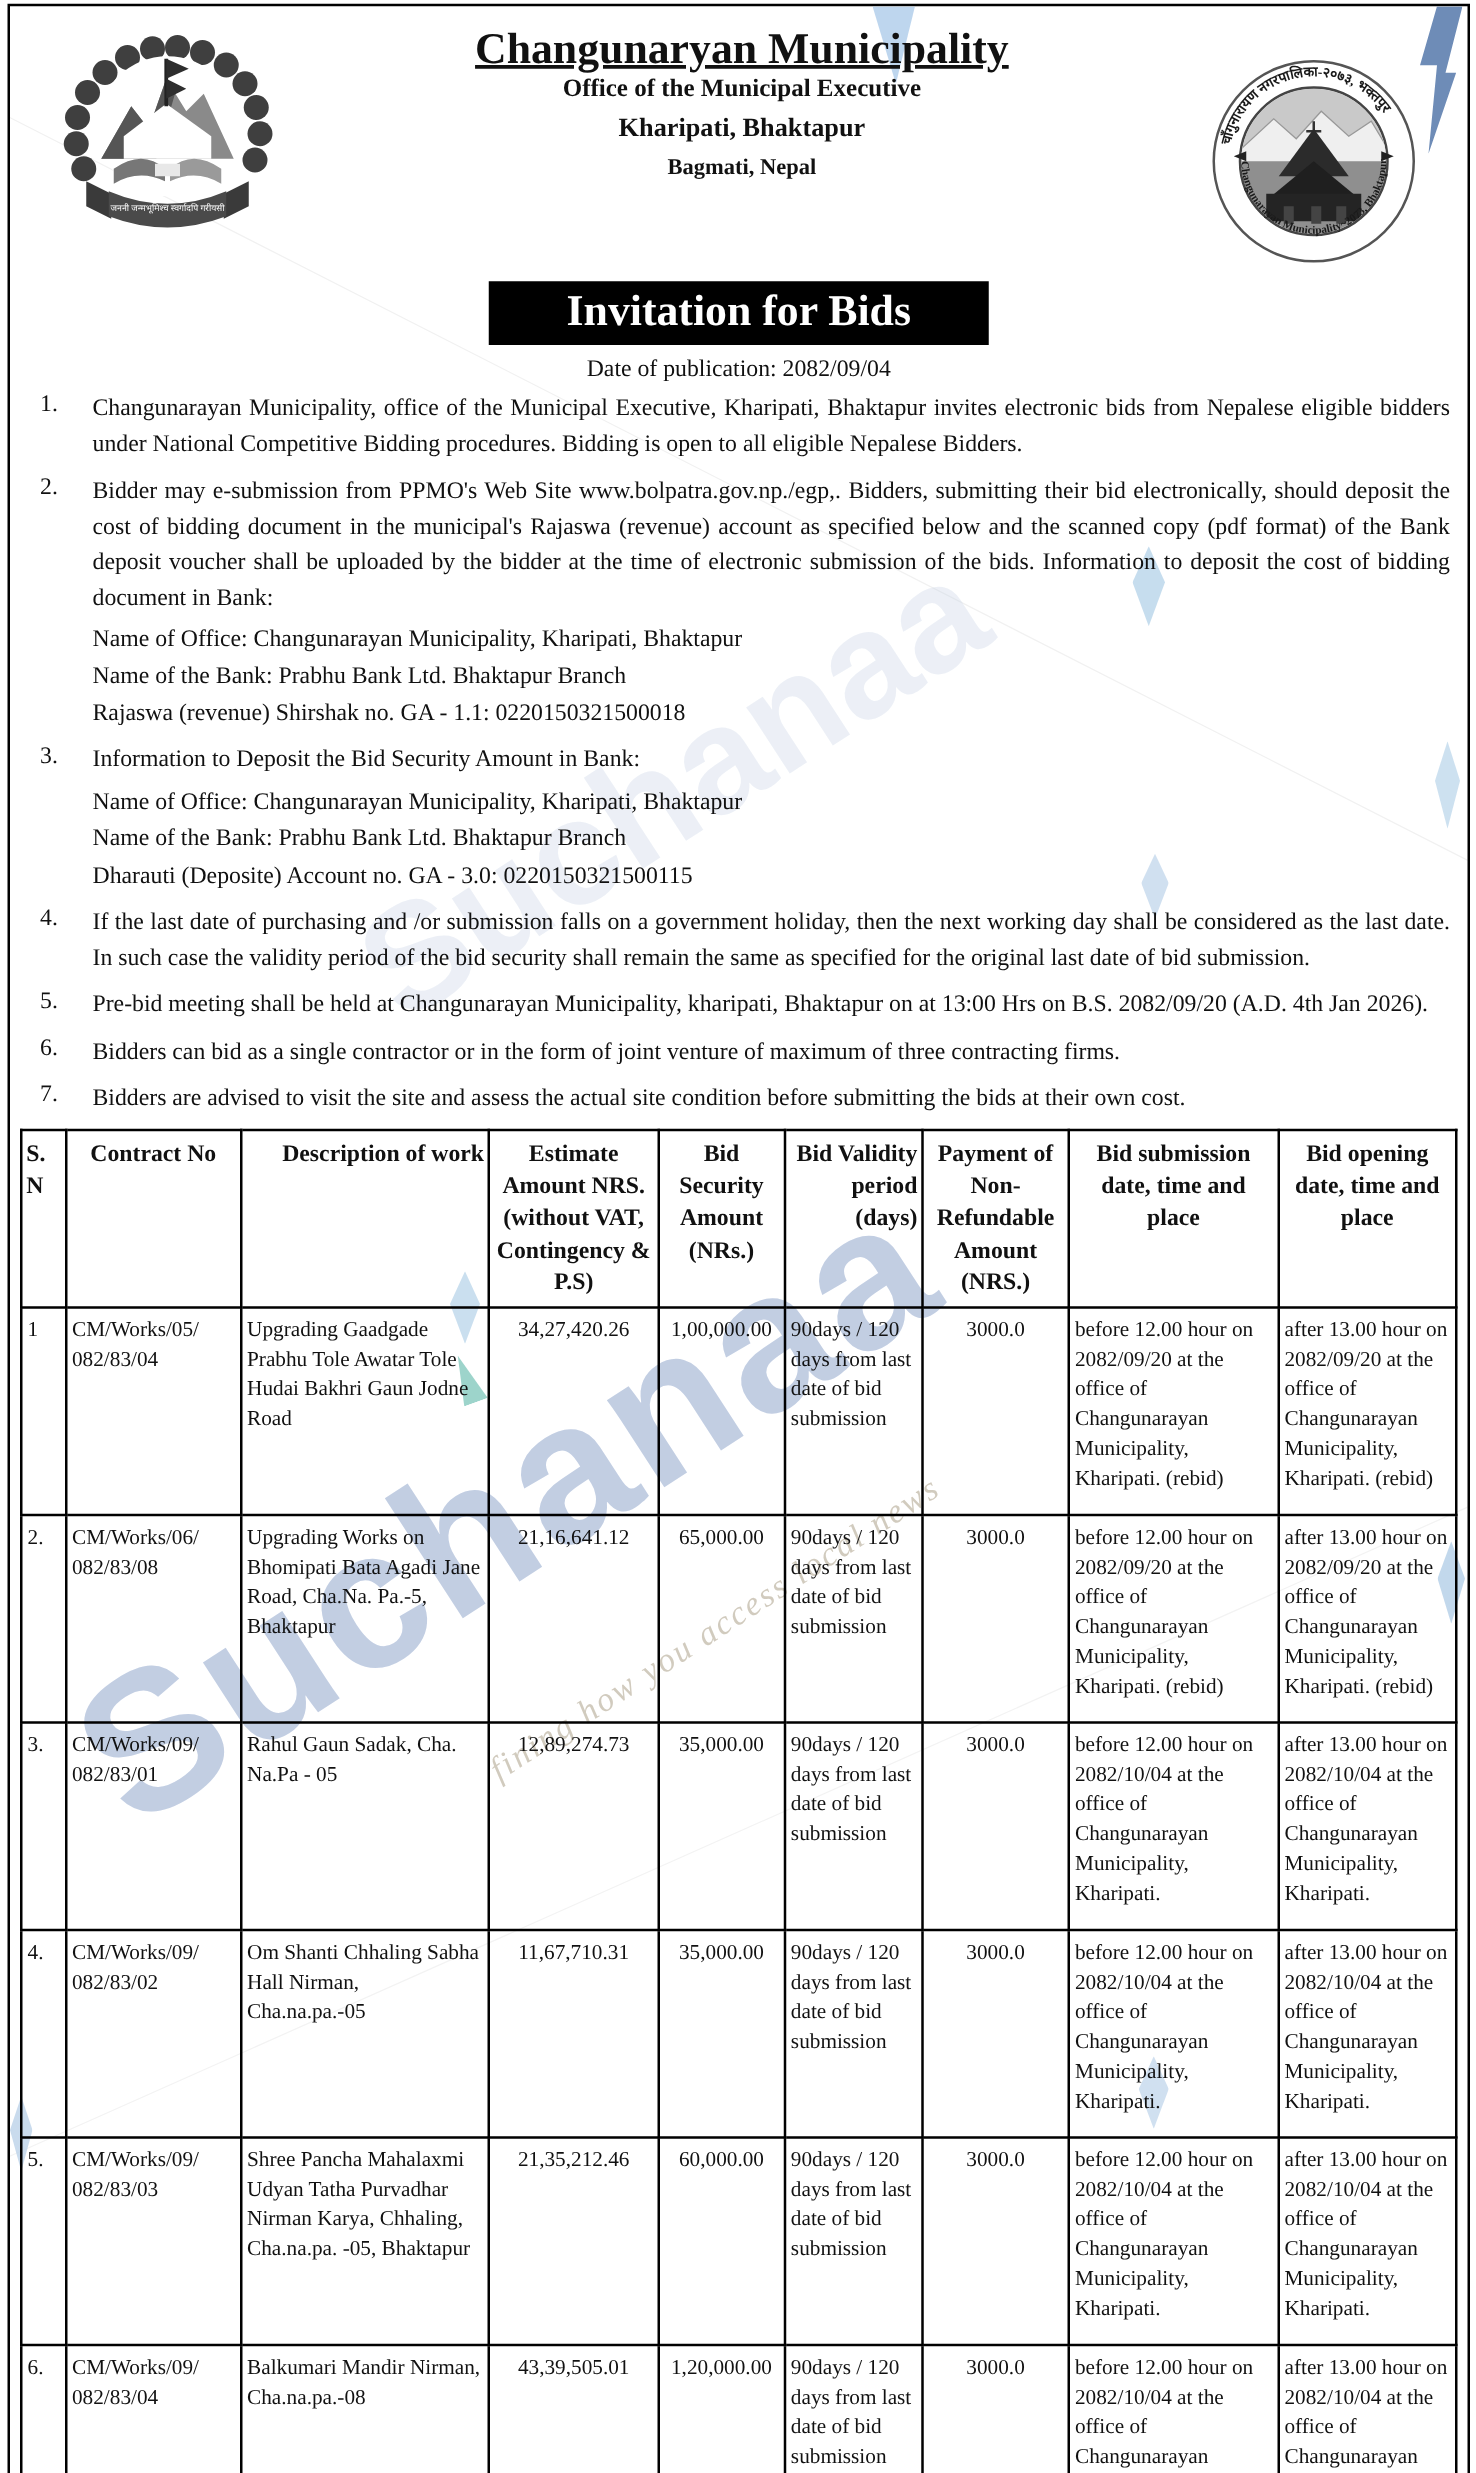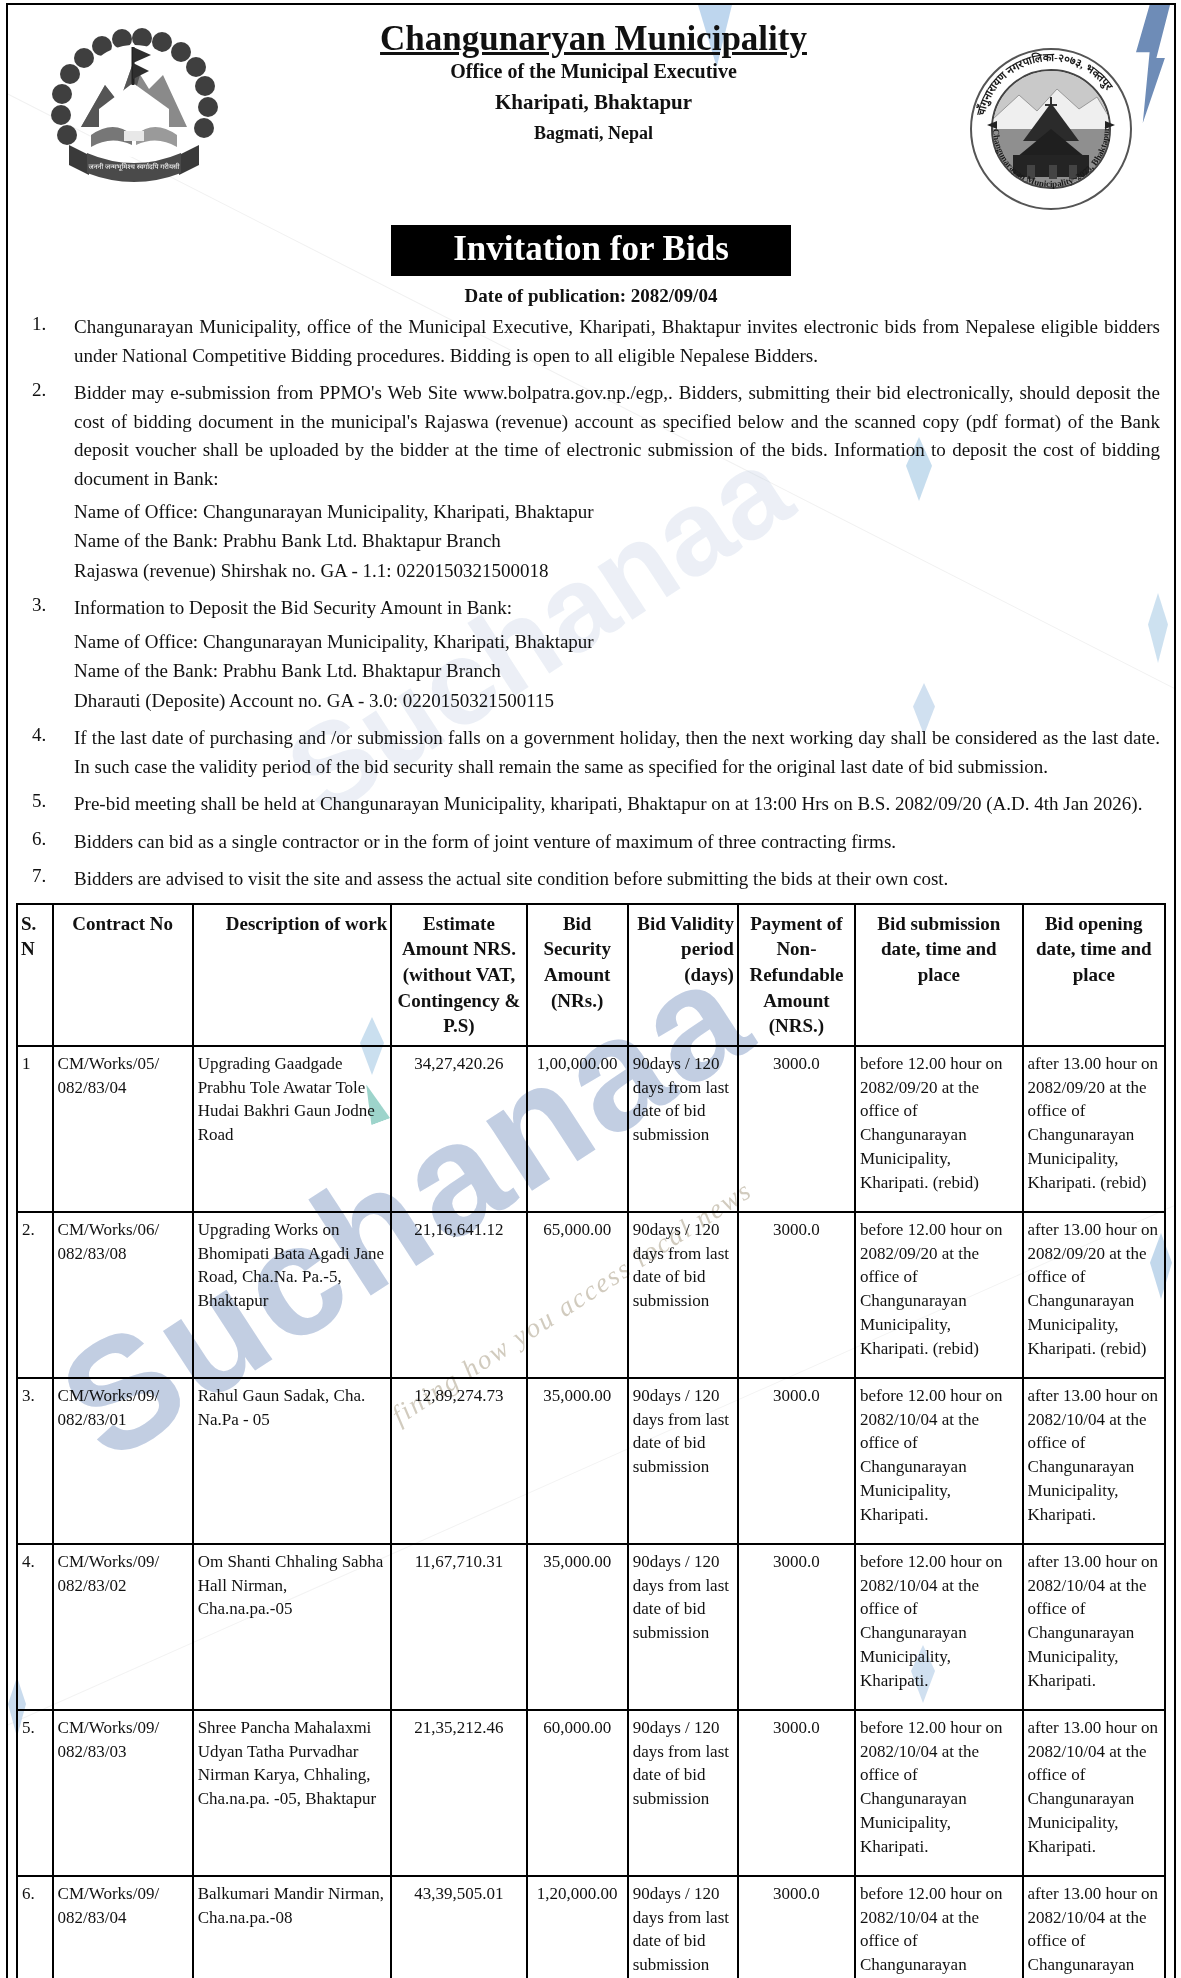--- a/index.html
+++ b/index.html
@@ -19,21 +19,21 @@
   
   .hdr{position:relative;z-index:2;display:flex;align-items:flex-start;}
   .hdr-left{width:235px;flex:0 0 235px;display:flex;justify-content:center;padding-top:8px;}
   .hdr-center{flex:1;text-align:center;padding-top:4px;}
   .hdr-right{width:230px;flex:0 0 230px;display:flex;justify-content:center;padding-top:30px;}
   .t1{font-size:35px;font-weight:bold;line-height:1.15;text-decoration:underline;}
   .t2{font-size:20px;font-weight:bold;line-height:1.25;}
   .t3{font-size:21px;font-weight:bold;margin-top:6px;}
   .t4{font-size:18px;font-weight:bold;margin-top:8px;}
   .banner{position:relative;z-index:2;width:400px;margin:12px auto 0;background:#000;color:#fff;text-align:center;font-size:35px;font-weight:bold;padding:4px 0 7px;}
-  .pubdate{position:relative;z-index:2;text-align:center;font-size:19px;font-weight:bold;margin:9px 0 6px;}
+  .pubdate{position:relative;z-index:2;text-align:center;font-size:19px;font-weight:normal;margin:9px 0 6px;}
   
   .notices{position:relative;z-index:2;margin:2px 4px 0 4px;}
   .notice{display:flex;margin-bottom:9px;}
   .notice .no{flex:0 0 42px;padding-left:12px;font-size:19px;}
   .notice .nbody{flex:1;font-size:19px;line-height:1.5;text-align:justify;padding-right:2px;}
   .notice .sub{margin-top:4px;}
   .notice .sub div{text-align:left;line-height:1.55;}
   
   table{position:relative;z-index:2;width:100%;border-collapse:collapse;margin-top:4px;background:transparent;}
   table,th,td{border:2px solid #000;}

